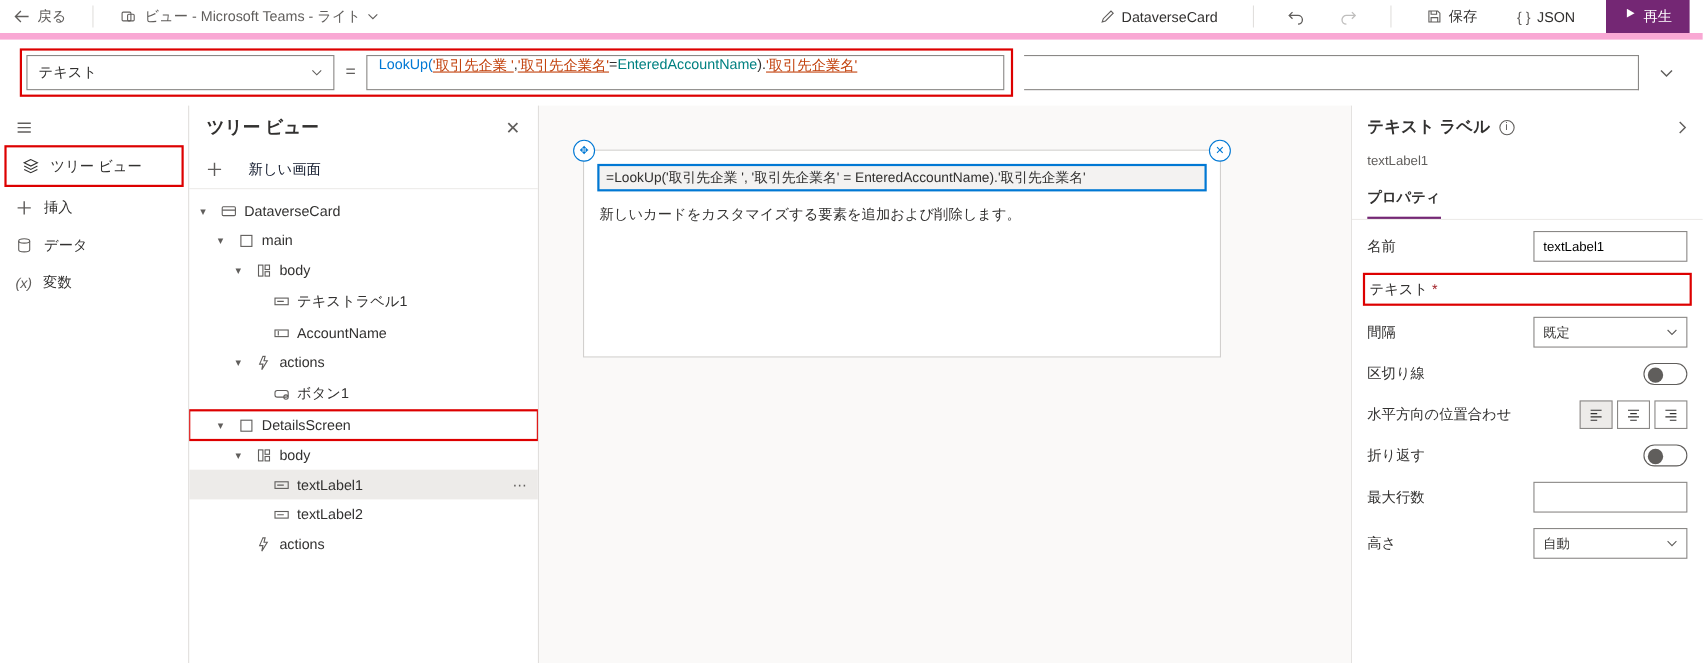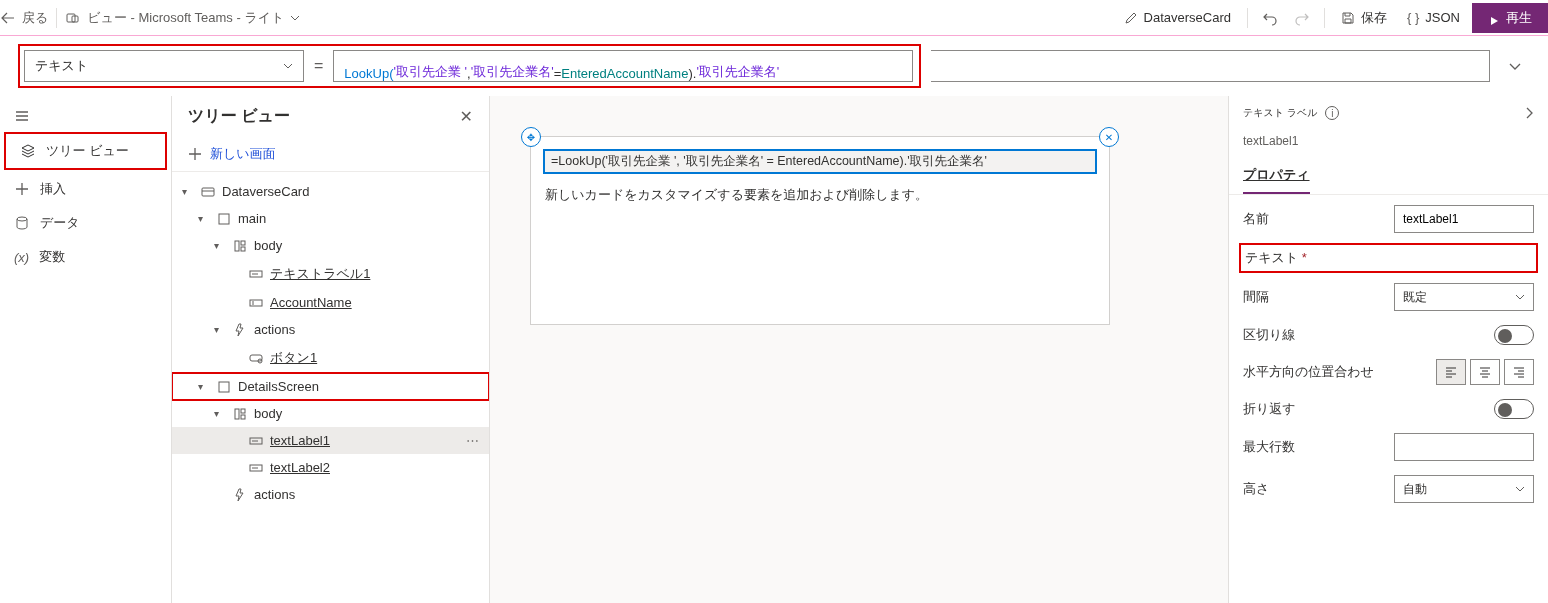--- a/index.html
+++ b/index.html
@@ -1,82 +1,82 @@
 <!DOCTYPE html>
 <html><head>
 <meta charset="utf-8">
 <style>
 * { margin: 0; padding: 0; box-sizing: border-box; font-family: "Segoe UI", "Yu Gothic UI", sans-serif; }
 body { width: 1548px; height: 603px; background: #fff; overflow: hidden; font-size: 13px; color: #323130; }
 
 
-.topbar { height: 36px; display: flex; align-items: center; padding: 0 0; border-bottom: 1px solid #f9a8d4; gap: 4px; }
+.topbar { height: 36px; display: flex; align-items: center; padding: 0 12px; border-bottom: 6px solid #f9a8d4; gap: 20px; }
 .topbar .back { display: flex; align-items: center; gap: 6px; color: #605e5c; cursor: pointer; }
 .topbar .divider { width: 1px; height: 20px; background: #e1dfdd; margin: 0 4px; }
 .topbar .title { display: flex; align-items: center; gap: 6px; color: #605e5c; }
 .topbar .spacer { flex: 1; }
 .topbar .btn { display: flex; align-items: center; gap: 6px; padding: 4px 8px; color: #323130; cursor: pointer; }
 .topbar .btn-icon { color: #605e5c; padding: 4px 6px; cursor: pointer; }
-.topbar .play { background: #742774; color: #fff; padding: 6px 16px; display: flex; align-items: flex-end; gap: 6px; }
+.topbar .play { background: #742774; color: #fff; padding: 6px 16px; display: flex; align-items: flex-start; gap: 6px; }
 
 
 .formula-row { display: flex; align-items: center; padding: 8px 18px; gap: 10px; }
 .red-box { border: 2px solid #d00; }
 .prop-select { width: 280px; height: 32px; border: 1px solid #8a8886; display: flex; align-items: center; padding: 0 10px; justify-content: space-between; background: #fff; }
 .eq { color: #605e5c; font-size: 16px; }
-.formula-input { flex: 1; height: 32px; border: 1px solid #8a8886; display: flex; align-items: flex-end; padding: 0 10px; font-family: Consolas, monospace; font-size: 13px; }
+.formula-input { flex: 1; height: 32px; border: 1px solid #8a8886; display: flex; align-items: flex-start; padding: 0 10px; font-family: Consolas, monospace; font-size: 13px; }
 .fx-token-fn { color: #0078d4; }
-.fx-token-str { color: #6d28d9; }
+.fx-token-str { color: #c2410c; text-decoration: underline; }
 .fx-token-op { color: #323130; }
 .fx-token-id { color: #008080; }
 .formula-expand { width: 30px; display: flex; align-items: center; justify-content: center; color: #605e5c; cursor: pointer; }
 
 
 .main { display: flex; height: calc(603px - 36px - 48px); }
 .leftrail { width: 172px; border-right: 1px solid #e1dfdd; padding-top: 6px; }
 .leftrail .item { display: flex; align-items: center; gap: 10px; padding: 8px 14px; color: #323130; cursor: pointer; }
 .leftrail .item.active { border: 2px solid #d00; margin: 2px 4px; }
 .leftrail .hamburger { padding: 6px 14px; color: #605e5c; }
 
 
 .treepanel { width: 318px; border-right: 1px solid #e1dfdd; display: flex; flex-direction: column; }
 .treepanel .head { display: flex; align-items: center; justify-content: space-between; padding: 10px 16px; }
 .treepanel .head h2 { font-size: 16px; font-weight: 600; }
 .treepanel .head .close { color: #605e5c; cursor: pointer; font-size: 16px; }
-.treepanel .newscreen { display: flex; align-items: center; gap: 8px; padding: 8px 16px; color: #1d4ed8; cursor: pointer; border-bottom: 1px solid #edebe9; }
+.treepanel .newscreen { display: flex; align-items: center; gap: 24px; padding: 8px 16px; color: #0f172a; cursor: pointer; border-bottom: 1px solid #edebe9; }
 .tree { padding: 6px 0; overflow-y: auto; }
 .tree .node { display: flex; align-items: center; gap: 6px; padding: 6px 8px; cursor: pointer; position: relative; }
 .tree .node.selected { background: #edebe9; }
 .tree .node .chev { width: 12px; color: #605e5c; font-size: 10px; }
 .tree .node .icon { width: 16px; display: flex; justify-content: center; color: #605e5c; }
 .tree .node .more { position: absolute; right: 10px; color: #605e5c; }
 .tree .d0 { padding-left: 10px; }
 .tree .d1 { padding-left: 26px; }
 .tree .d2 { padding-left: 42px; }
-.tree .d3 { padding-left: 58px; text-decoration: underline; }
+.tree .d3 { padding-left: 58px; }
 .tree .node.boxed { outline: 2px solid #d00; outline-offset: -1px; }
 
 
 .canvas { flex: 1; background: #faf9f8; position: relative; padding: 40px; }
 .card { width: 580px; background: #fff; border: 1px solid #d2d0ce; position: relative; }
 .card .handle { position: absolute; width: 20px; height: 20px; border: 1px solid #0078d4; border-radius: 50%; background: #fff; display: flex; align-items: center; justify-content: center; font-size: 10px; color: #0078d4; }
 .card .handle.tl { top: -10px; left: -10px; }
 .card .handle.tr { top: -10px; right: -10px; }
 .card .sel-field { margin: 12px; border: 2px solid #0078d4; padding: 2px 6px; font-family: Consolas, monospace; font-size: 12.5px; background: #f3f2f1; }
 .card .hint { padding: 0 14px 120px; color: #323130; font-size: 13px; }
 
 
 .props { width: 320px; border-left: 1px solid #e1dfdd; display: flex; flex-direction: column; }
 .props .head { display: flex; align-items: center; padding: 10px 14px; gap: 8px; }
-.props .head h3 { font-size: 10px; font-weight: 400; }
+.props .head h3 { font-size: 15px; font-weight: 700; }
 .props .head .info { color: #605e5c; font-size: 13px; border: 1px solid #605e5c; border-radius: 50%; width: 14px; height: 14px; display: inline-flex; align-items: center; justify-content: center; font-size: 10px; }
 .props .head .exp { margin-left: auto; color: #605e5c; cursor: pointer; }
 .props .subhead { padding: 4px 14px 10px; color: #605e5c; font-size: 12px; }
 .props .tabs { display: flex; padding: 0 14px; border-bottom: 1px solid #edebe9; }
-.props .tab { padding: 8px 0; font-weight: 600; border-bottom: 2px solid #742774; color: #323130; text-decoration: underline; }
+.props .tab { padding: 8px 0; font-weight: 600; border-bottom: 2px solid #742774; color: #323130; }
 .props .rows { padding: 10px 14px; display: flex; flex-direction: column; gap: 14px; overflow-y: auto; }
 .props .row { display: flex; align-items: center; justify-content: space-between; }
 .props .row .lbl { color: #323130; font-size: 13px; }
 .props .row .req { color: #a4262c; }
 .props .row input.txt, .props .row .sel { width: 140px; height: 28px; border: 1px solid #8a8886; padding: 0 8px; font-size: 12px; background: #fff; display: flex; align-items: center; justify-content: space-between; }
 .props .row.boxed { outline: 2px solid #d00; outline-offset: 2px; padding: 2px; }
 .toggle { width: 40px; height: 20px; border-radius: 10px; position: relative; cursor: pointer; }
 .toggle.on { background: #742774; }
 .toggle.off { background: #fff; border: 1px solid #605e5c; }
 .toggle .knob { width: 14px; height: 14px; border-radius: 50%; background: #fff; position: absolute; top: 3px; }

